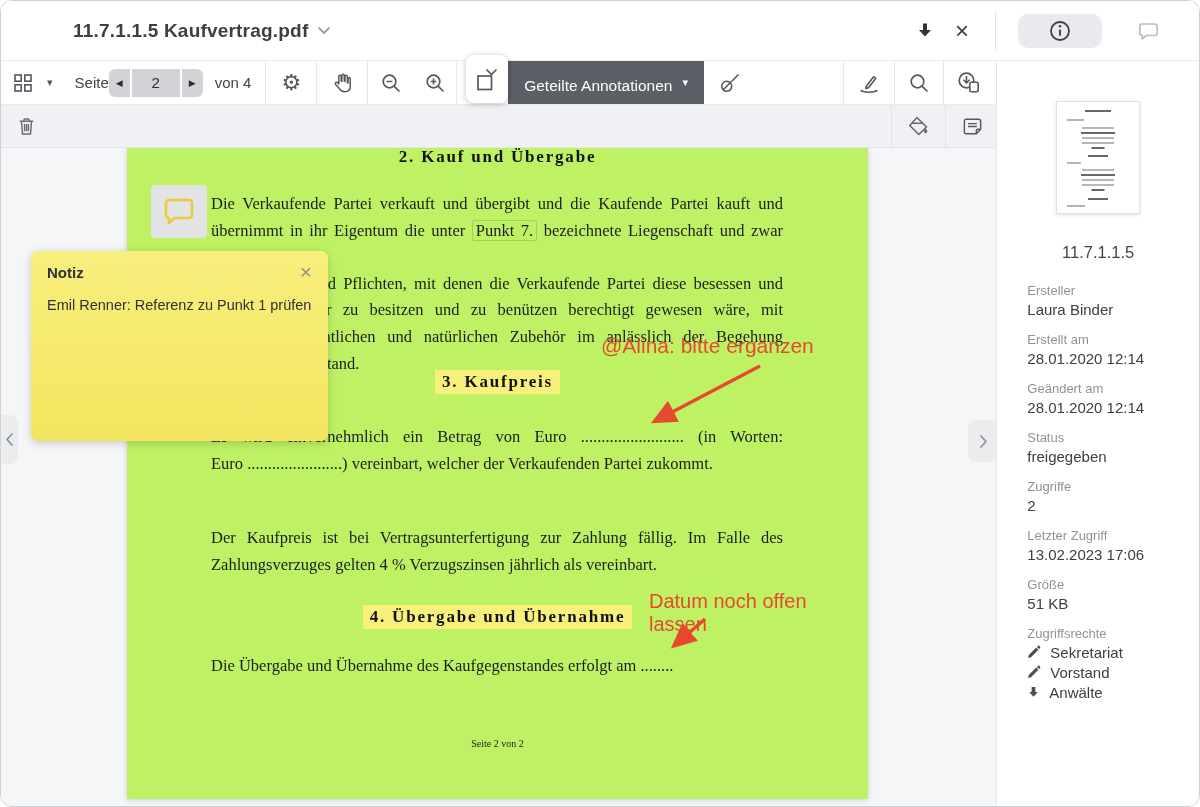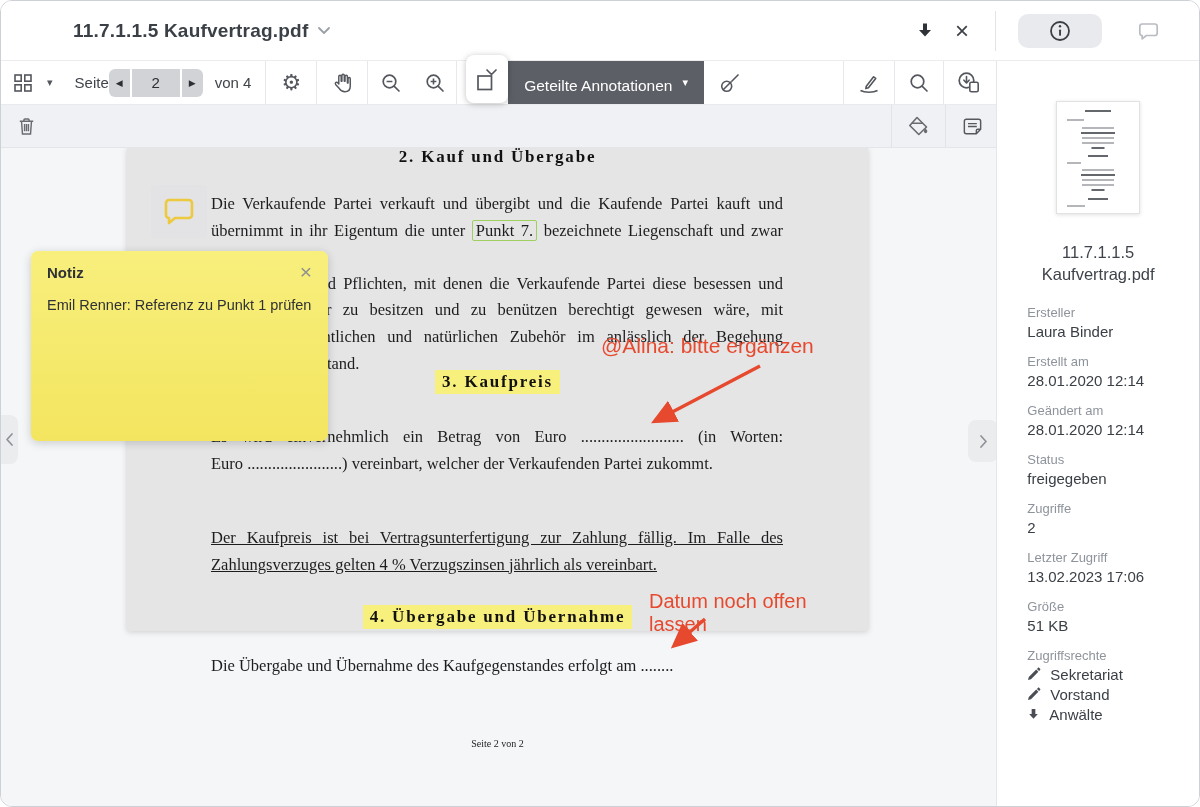--- a/index.html
+++ b/index.html
@@ -47,21 +47,21 @@
   .dark-btn .caret { font-size:11px; color:#fff; }
   .t1-spacer { flex:1; }
 
   
   .toolbar2 { height:43px; background:#f0f1f4; border-bottom:1px solid #e4e5e8; display:flex; align-items:center; padding:0 12px 0 10px; }
   .t2-spacer { flex:1; }
   .t2-divider { width:1px; align-self:stretch; background:#e2e3e6; }
 
   
   .viewport { position:relative; flex:1; background:#f5f6f8; overflow:hidden; }
-  .page { position:absolute; left:126px; top:0; width:741px; height:483px; background:#e5e5e5; box-shadow:0 1px 6px rgba(0,0,0,.16); font-family:"Liberation Serif","DejaVu Serif",serif; color:#1d1d1f; }
+  .page { position:absolute; left:126px; top:0; width:741px; height:651px; background:#bef264; box-shadow:0 1px 6px rgba(0,0,0,.16); font-family:"Liberation Serif","DejaVu Serif",serif; color:#1d1d1f; }
   .p-abs { position:absolute; }
   .doc-h { width:100%; text-align:center; font-weight:700; font-size:17px; letter-spacing:1.8px; color:#111; }
   .hl { background:#f8f07c; padding:2px 7px 3px; }
   .para { font-size:16.5px; line-height:26.6px; width:572px; left:84px; }
   .jline { text-align:justify; text-align-last:justify; }
   .green-box { border:1.5px solid #9ed05f; border-radius:2px; padding:0 3px; }
   .comment-marker { left:24px; top:37px; width:56px; height:53px; background:#e3e3e5; border-radius:4px; display:flex; align-items:center; justify-content:center; cursor:pointer; }
   .red-note { position:absolute; color:#e6492e; font-family:"Liberation Sans",sans-serif; }
   .red1 { left:474px; top:186px; font-size:21px; }
   .red2 { left:522px; top:442px; font-size:20px; }
@@ -278,21 +278,21 @@
 
           <div class="red-note red1">@Alina: bitte ergänzen</div>
 
           <div class="p-abs doc-h" style="top:224px;"><span class="hl">3. Kaufpreis</span></div>
 
           <div class="p-abs para" style="top:276px;">
             <div class="jline">Es wird einvernehmlich ein Betrag von Euro ......................... (in Worten:</div>
             <div>Euro .......................) vereinbart, welcher der Verkaufenden Partei zukommt.</div>
           </div>
 
-          <div class="p-abs para" style="top:377px;text-decoration:underline;">
+          <div class="p-abs para" style="top:377px;">
             <div class="jline">Der Kaufpreis ist bei Vertragsunterfertigung zur Zahlung fällig. Im Falle des</div>
             <div>Zahlungsverzuges gelten 4 % Verzugszinsen jährlich als vereinbart.</div>
           </div>
 
           <div class="red-note red2">Datum noch offen lassen</div>
 
           <div class="p-abs doc-h" style="top:459px;"><span class="hl">4. Übergabe und Übernahme</span></div>
 
           <div class="p-abs para" style="top:505px;">Die Übergabe und Übernahme des Kaufgegenstandes erfolgt am ........</div>
 
@@ -345,21 +345,20 @@
         <span class="tb dark c" style="top:72px;width:34px;"></span>
         <span class="tb c" style="top:77px;width:32px;"></span>
         <span class="tb c" style="top:82px;width:32px;"></span>
         <span class="tb dark c" style="top:87px;width:13px;"></span>
         <span class="tb dark c" style="top:96px;width:20px;"></span>
         <span class="tb" style="top:103px;left:10px;width:18px;"></span>
       </div>
 
       <div class="sb-title">
         <div>11.7.1.1.5</div>
-        <div>Kaufvertrag.pdf</div>
       </div>
 
       <div class="sb-fields">
         <div class="sb-field">
           <div class="sb-label">Ersteller</div>
           <div class="sb-value">Laura Binder</div>
         </div>
         <div class="sb-field">
           <div class="sb-label">Erstellt am</div>
           <div class="sb-value">28.01.2020 12:14</div>

